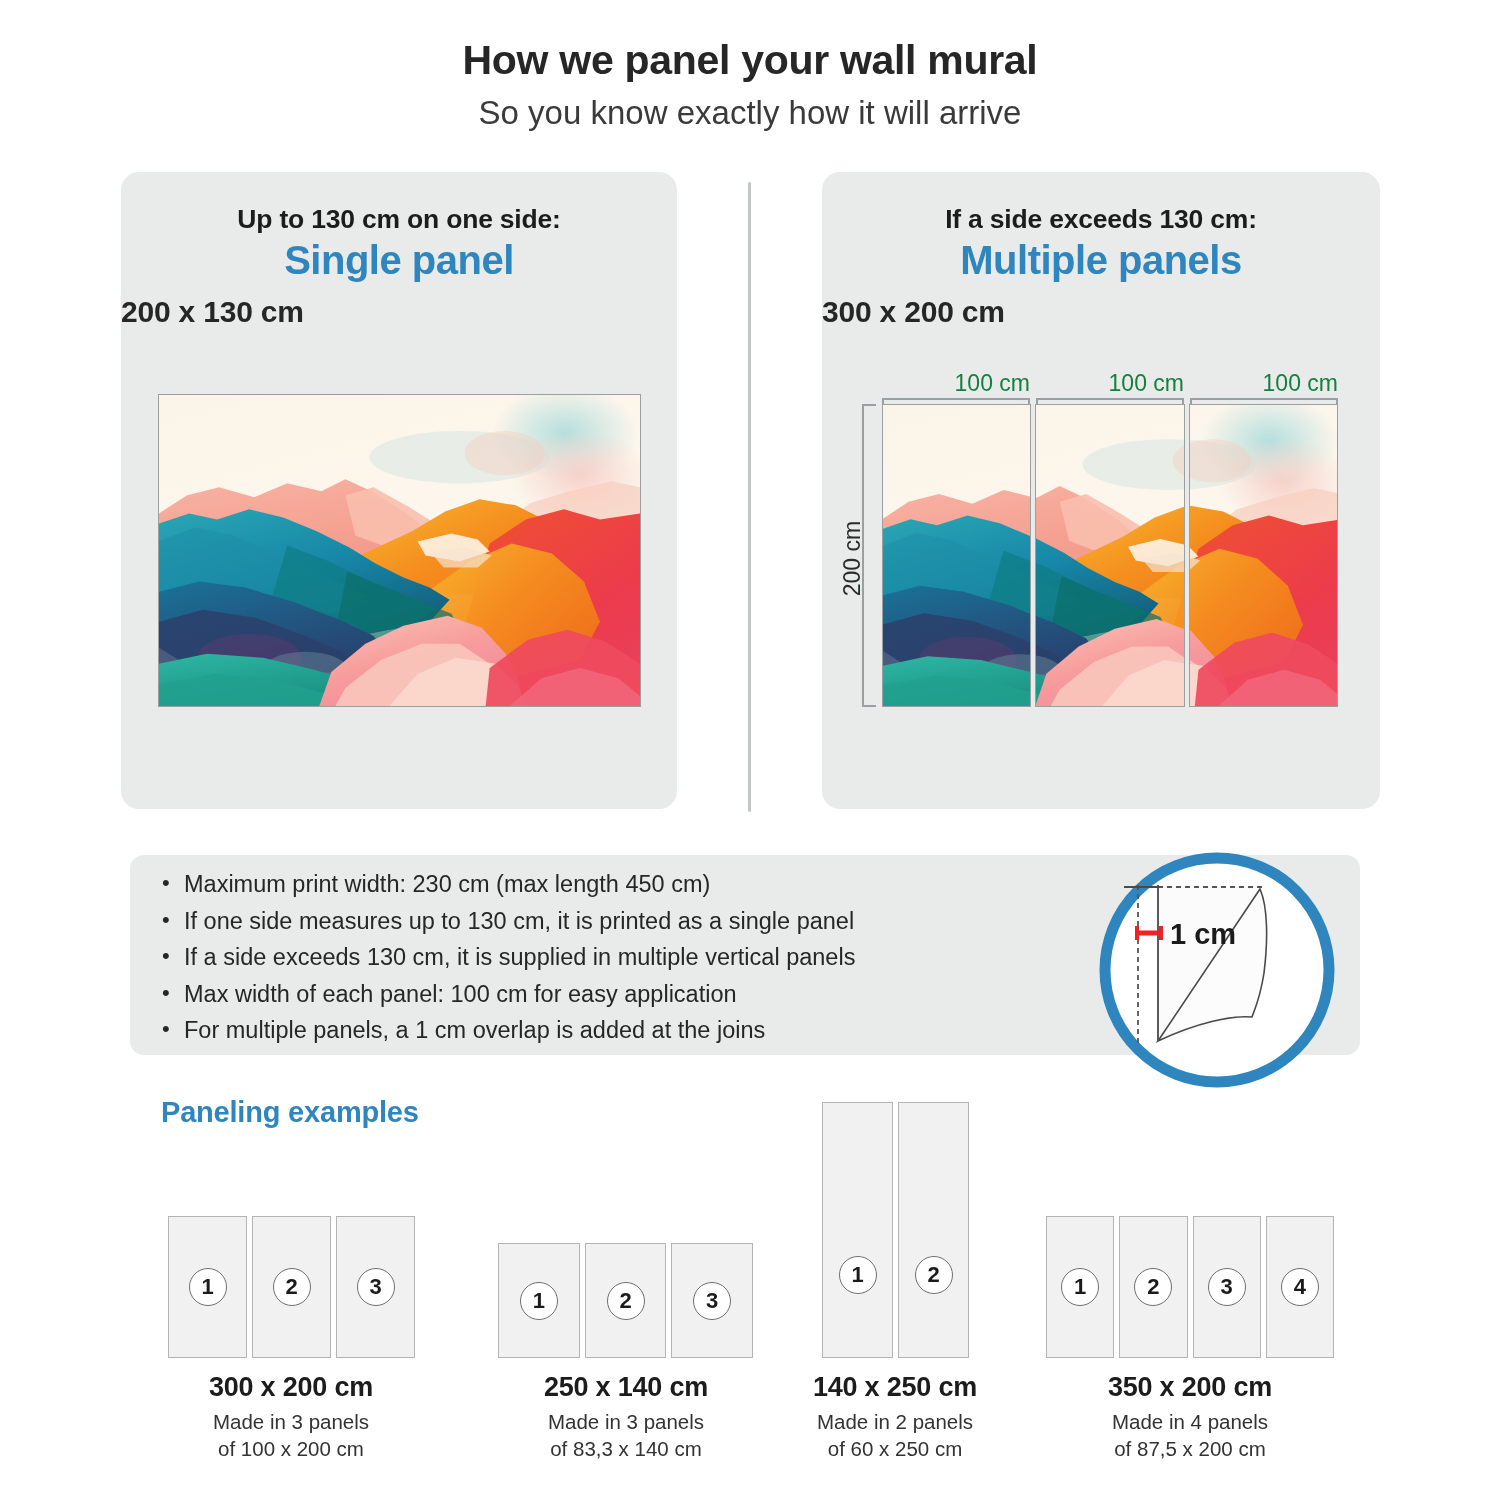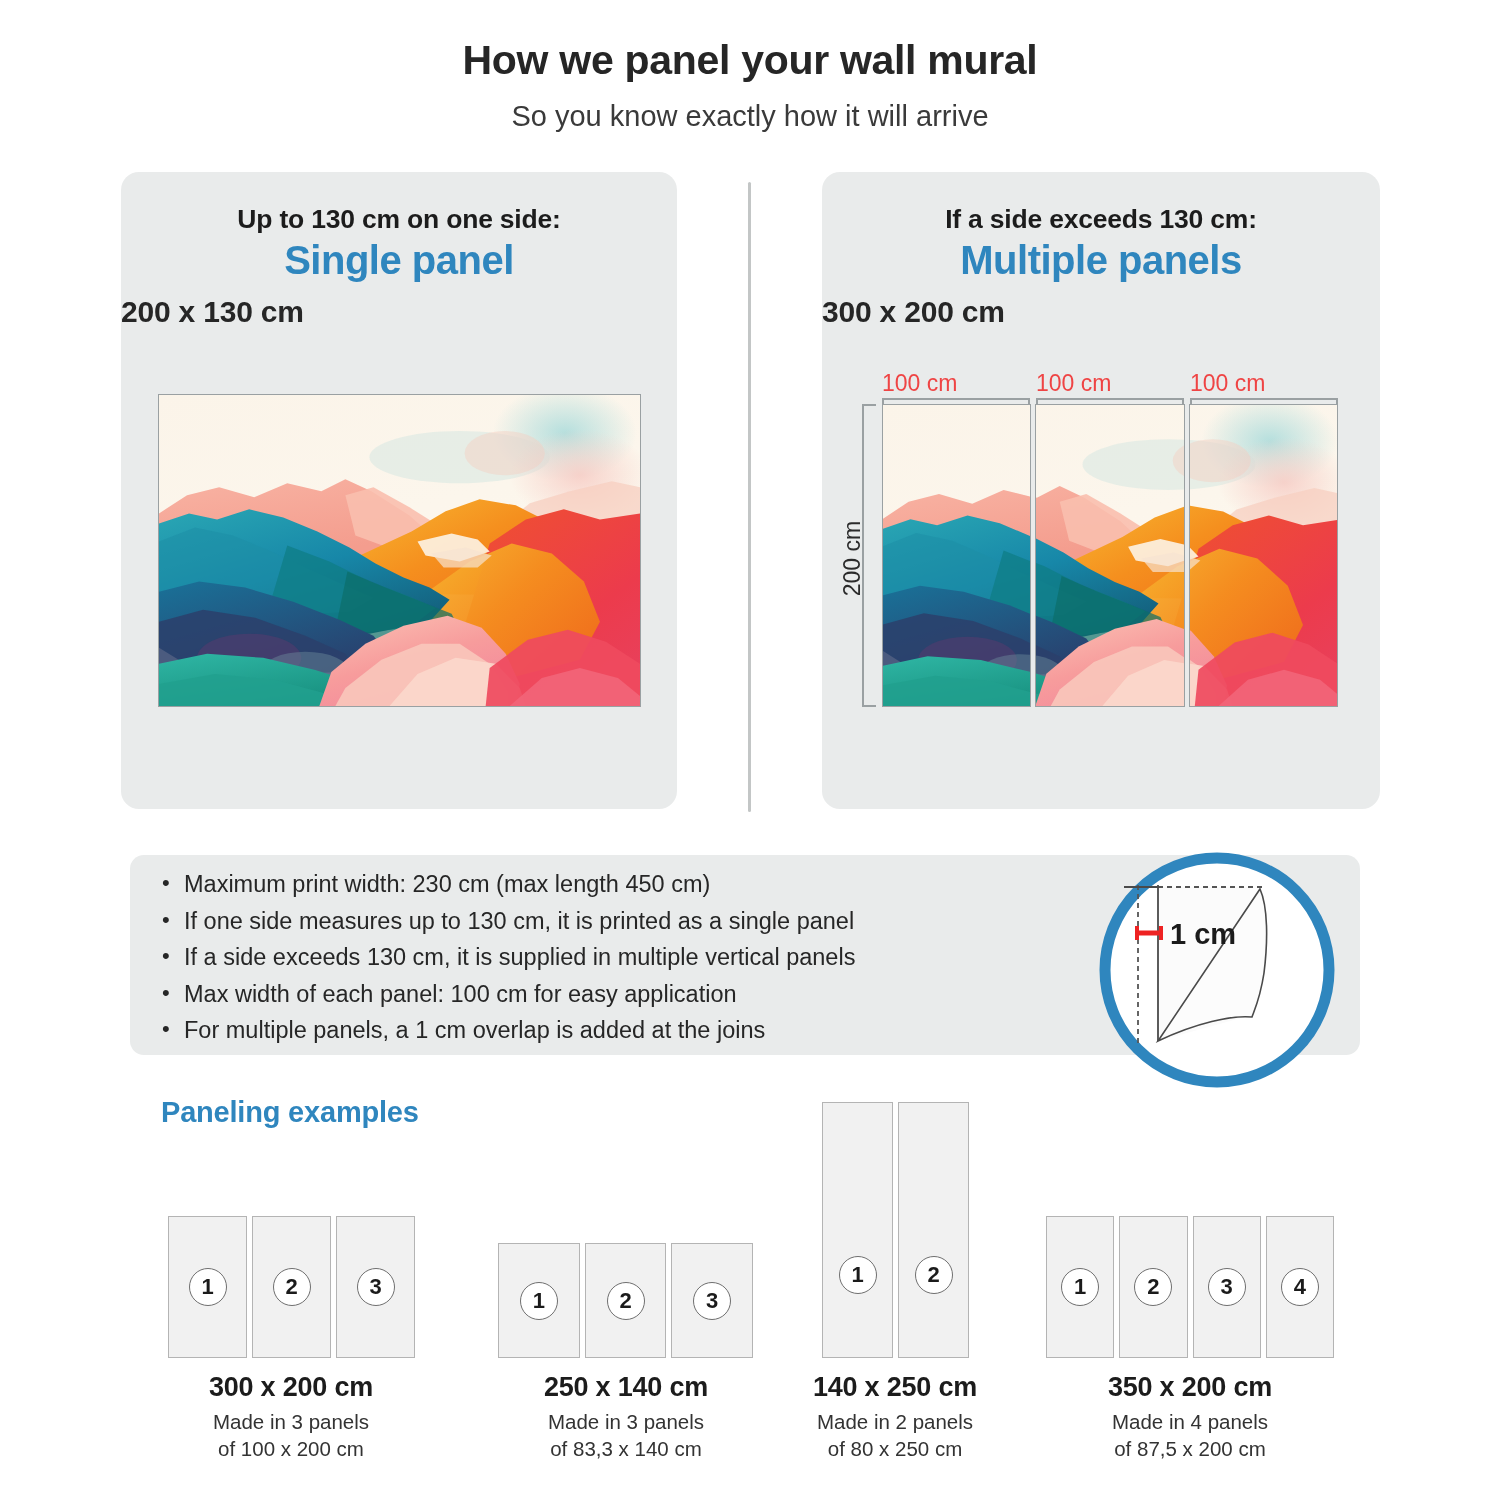--- a/index.html
+++ b/index.html
@@ -12,22 +12,22 @@
   }
   .page { position: relative; width: 1360px; height: 1500px; }
 
   
   .hdr { position: absolute; left: 0; top: 38px; width: 1500px; text-align: center; }
   .hdr h1 {
     font-size: 41px; font-weight: bold; letter-spacing: -0.3px;
     color: #262626; line-height: 1.12;
   }
   .hdr h2 {
-    font-size: 29px; font-weight: normal; color: #3a3a3a;
-    margin-top: 16px; line-height: 1.15;
+    font-size: 33px; font-weight: normal; color: #3a3a3a;
+    margin-top: 10px; line-height: 1.15;
   }
 
   
   .card {
     position: absolute; background: #e9ebeb; border-radius: 18px;
   }
   #card-single { left: 121px; top: 172px; width: 556px; height: 637px; }
   #card-multi  { left: 822px; top: 172px; width: 558px; height: 637px; }
 
   .divider {
@@ -64,21 +64,21 @@
             display: flex; gap: 4px; }
   .panel { position: relative; flex: 1 1 0; border: 1px solid #9aa0a2; overflow: hidden; }
   .panel .clip { position: absolute; top: -1px; height: 303px; width: 456px; }
   .panel:nth-child(1) .clip { left: -1px; }
   .panel:nth-child(2) .clip { left: -153px; }
   .panel:nth-child(3) .clip { left: -305px; }
 
   
   .dim-top { position: absolute; height: 14px; border-top: 2px solid #9aa0a2;
              border-left: 2px solid #9aa0a2; border-right: 2px solid #9aa0a2; }
-  .dim-label-top { position: absolute; text-align: left; font-size: 23px; color: #ef4444; }
+  .dim-label-top { position: absolute; text-align: right; font-size: 23px; color: #15803d; }
   .dim-left { position: absolute; width: 14px; border-left: 2px solid #9aa0a2;
               border-top: 2px solid #9aa0a2; border-bottom: 2px solid #9aa0a2; }
   .dim-label-left {
     position: absolute; font-size: 23px; color: #2b2b2b;
     transform: rotate(-90deg); transform-origin: 50% 50%; white-space: nowrap;
   }
 
   
   #card-notes {
     position: absolute; left: 130px; top: 855px; width: 1230px; height: 200px;
@@ -360,21 +360,21 @@
       <div class="ex-panel">
         <div class="ex-badge" style="top:172px;">1</div>
       </div>
       <div class="ex-panel">
         <div class="ex-badge" style="top:172px;">2</div>
       </div>
     </div>
     <div class="ex-title" style="left:745px; top:1372px; width:300px;">140 x 250 cm</div>
     <div class="ex-sub" style="left:745px; top:1408px; width:300px;">
       <span>Made in 2 panels</span><br>
-      <span>of 80 x 250 cm</span>
+      <span>of 60 x 250 cm</span>
     </div>
   </div>
 
   <div class="ex">
     <div class="ex-diagram" style="left:1046px; top:1216px; width:288px; height:142px;">
       <div class="ex-panel">
         <div class="ex-badge">1</div>
       </div>
       <div class="ex-panel">
         <div class="ex-badge">2</div>

